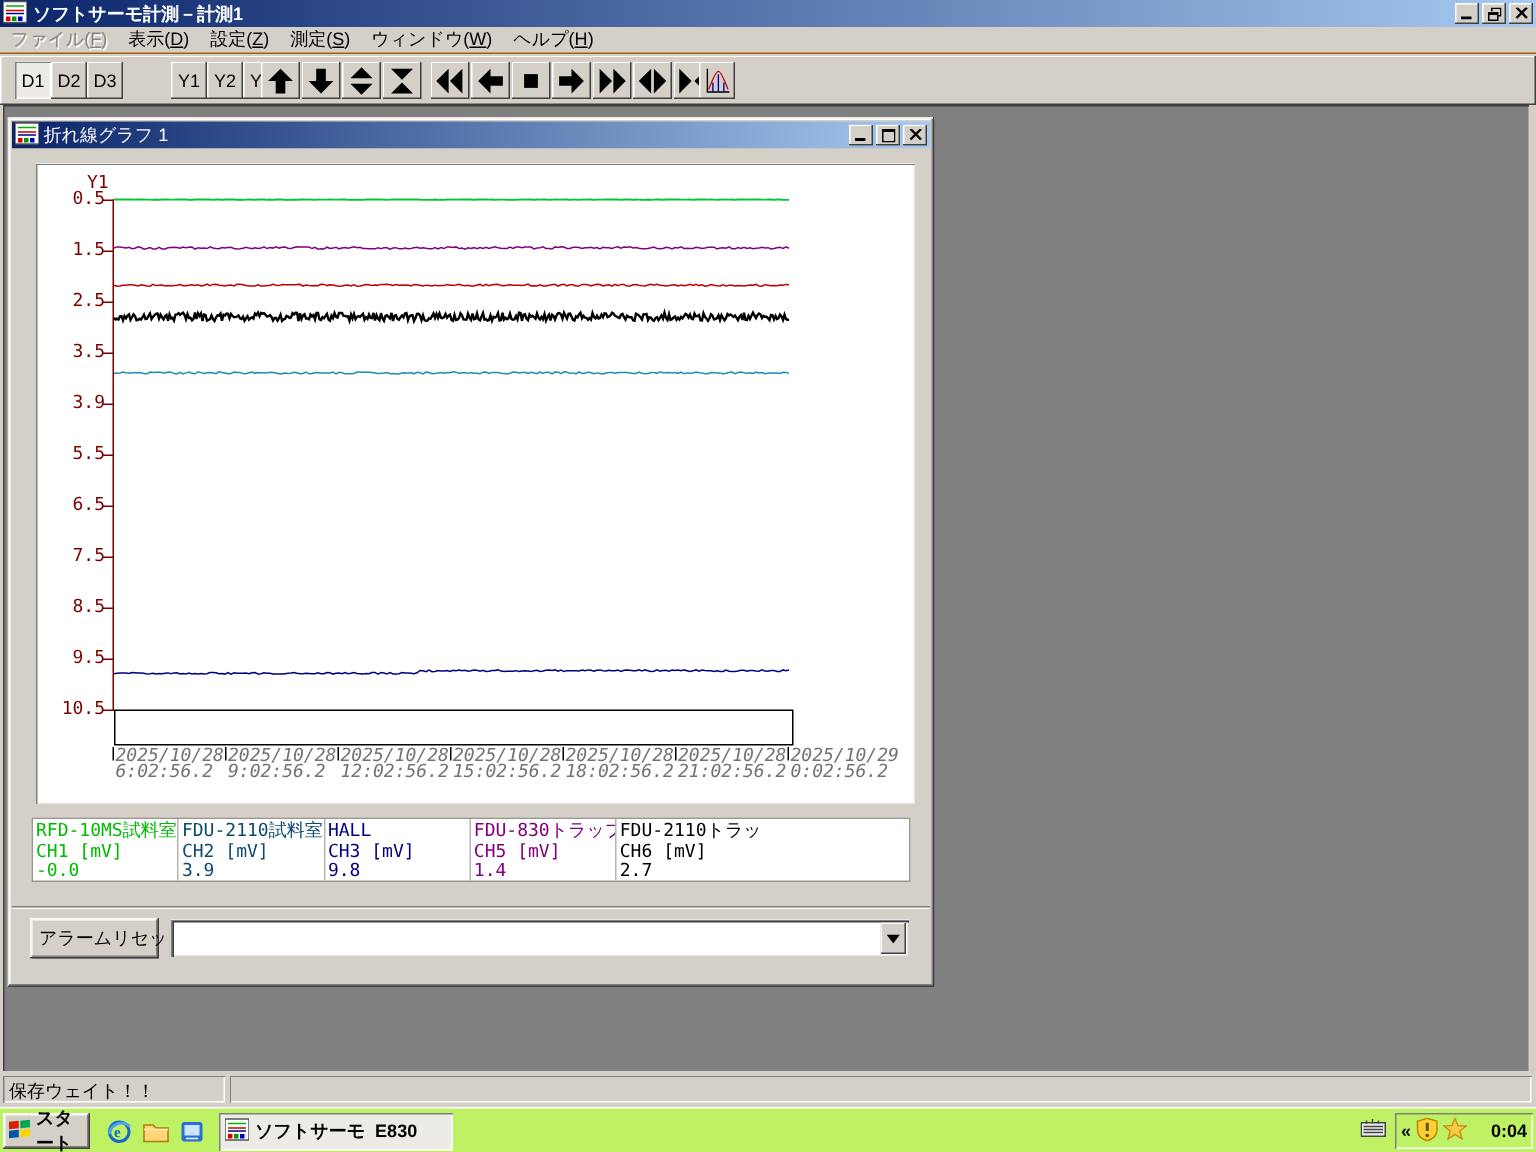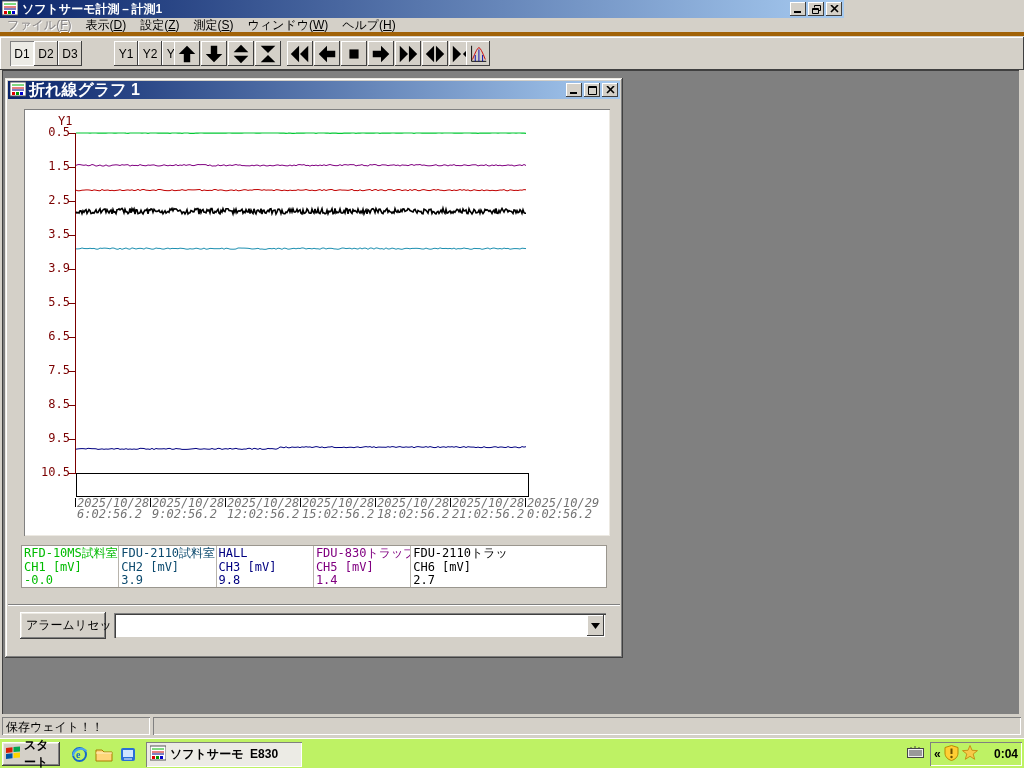--- a/index.html
+++ b/index.html
@@ -5,41 +5,41 @@
   html,body{margin:0;padding:0;background:#3a6ea5;}
   *{box-sizing:border-box;}
   #screen{position:relative;width:1024px;height:768px;background:#D4D0C8;
     font-family:"Liberation Sans","DejaVu Sans",sans-serif;font-size:12px;color:#000;overflow:hidden;}
   
   .raised{background:#D4D0C8;box-shadow:inset -1px -1px #404040,inset 1px 1px #fff,inset -2px -2px #808080,inset 2px 2px #ECE9E2;}
   .raised-thin{background:#D4D0C8;box-shadow:inset -1px -1px #404040,inset 1px 1px #fff;}
   .sunken-thin{box-shadow:inset 1px 1px #808080,inset -1px -1px #fff;}
   .pressed{box-shadow:inset 1px 1px #808080,inset -1px -1px #fff !important;background:#ECEBE5 !important;}
   
-  #titlebar{position:absolute;left:0;top:0;width:844px;height:18px;
+  #titlebar{position:absolute;left:0;top:0;width:1024px;height:18px;
     background:linear-gradient(to right,#0A246A,#A6CAF0);display:flex;align-items:center;padding:0 2px;}
   #titlebar .title{color:#fff;font-weight:bold;font-size:12px;margin-left:4px;flex:1;white-space:pre;}
   .cap-btn{width:16px;height:14px;margin-left:2px;display:flex;align-items:center;justify-content:center;cursor:default;}
   
-  #menubar{position:absolute;left:0;top:18px;width:1024px;height:18px;background:#D4D0C8;display:flex;align-items:center;border-bottom:4px solid #a16207;}
+  #menubar{position:absolute;left:0;top:18px;width:1024px;height:18px;background:#D4D0C8;display:flex;align-items:center;border-bottom:1px solid #a16207;}
   .menu-item{padding:2px 7px;white-space:pre;}
   .menu-item.disabled{color:#848284;text-shadow:1px 1px #fff;}
   
   #toolbar{position:absolute;left:0;top:37px;width:1024px;height:33px;background:#D4D0C8;}
   .tb-btn{position:absolute;top:4px;width:24px;height:25px;display:flex;align-items:center;justify-content:center;
     font-size:12px;color:#000;cursor:default;}
   .tb-btn svg{display:block;}
   
   #mdi{position:absolute;left:2px;top:70px;width:1017px;height:644px;background:#808080;box-shadow:inset 1px 1px #404040;}
   
   #child{position:absolute;left:3px;top:8px;width:618px;height:580px;background:#D4D0C8;
     box-shadow:inset -1px -1px #404040,inset 1px 1px #ECE9E2,inset -2px -2px #808080,inset 2px 2px #fff;}
   #child-titlebar{position:absolute;left:3px;top:3px;right:3px;height:18px;
     background:linear-gradient(to right,#0A246A,#A6CAF0);display:flex;align-items:center;padding:0 2px;}
-  #child-titlebar .title{color:#fff;font-weight:bold;font-size:16px;margin-left:3px;flex:1;white-space:pre;}
+  #child-titlebar .title{color:#fff;font-weight:normal;font-size:12px;margin-left:3px;flex:1;white-space:pre;}
   #child-client{position:absolute;left:3px;top:21px;right:3px;bottom:3px;background:#D4D0C8;}
   
   #chartpanel{position:absolute;left:16px;top:10px;width:586px;height:427px;background:#fff;
     box-shadow:inset 1px 1px #808080,inset -1px -1px #ECE9E2;
     font-family:"DejaVu Sans Mono","Liberation Mono",monospace;font-size:12px;}
   #chartpanel .ylab{position:absolute;width:46px;text-align:right;line-height:12px;}
   #chartpanel .y1{position:absolute;line-height:12px;}
   .xlab{position:absolute;line-height:11px;white-space:pre;color:#737373;font-style:italic;}
   .xlab .tick{display:inline-block;width:0;height:9px;border-left:1px solid #000;vertical-align:top;margin-right:1px;}
   

